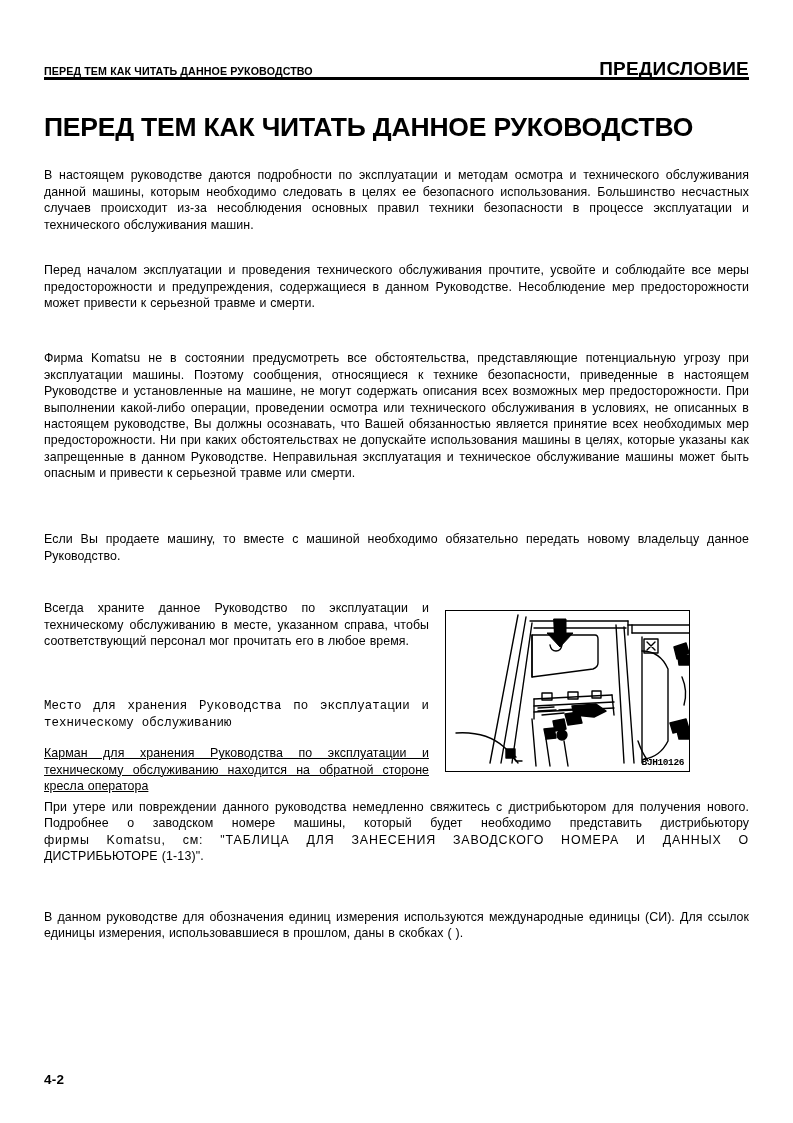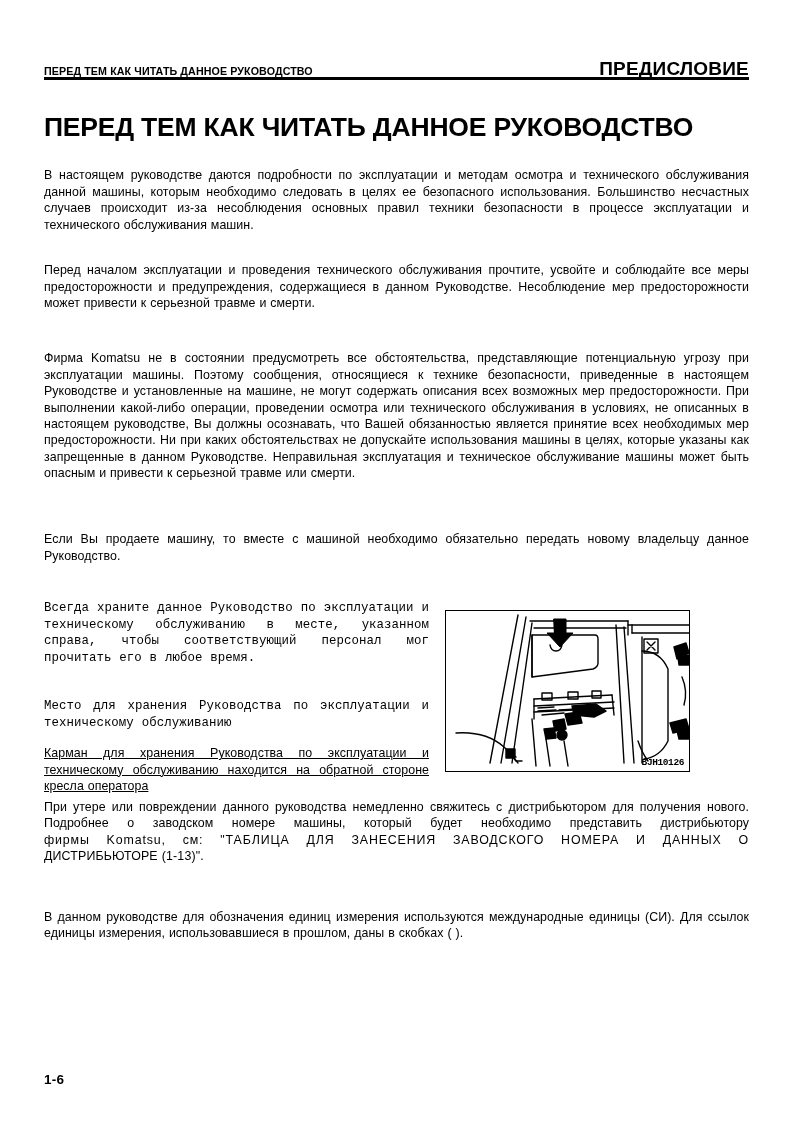--- a/index.html
+++ b/index.html
@@ -76,21 +76,21 @@
     letter-spacing: 0.05px;
     word-spacing: 0.4px;
   }
   .w-full { left: 44px; width: 705px; }
   .w-left { left: 44px; width: 385px; }
 
   .p1  { top: 155px; }
   .p2  { top: 250px; }
   .p3  { top: 338px; }
   .p4  { top: 519px; }
-  .p5  { top: 588px; font-family: Liberation Mono, monospace; }
+  .p5  { top: 588px; }
   .p6  { top: 686px; font-family: Liberation Mono, monospace; }
   .p7  { top: 733px; text-decoration: underline; }
   .p8  { top: 799px; }
   .p9  { top: 893px; margin-top: 16px; }
 
   .p8 .ln3 {
     letter-spacing: 0.85px;
     word-spacing: 1.2px;
   }
   .p8 .ln4 { letter-spacing: 0.15px; }
@@ -240,15 +240,15 @@
 
       <path d="M192 130 Q196 142 202 150"></path>
 
       <g fill="#000" stroke="#000" stroke-width="1">
         <path d="M108 8 L120 8 L120 22 L127 22 L114 36 L101 22 L108 22 Z"></path>
       </g>
     </svg>
     <div class="fig-code">BJH10126</div>
   </div>
 
-  <div class="page-number">1-6</div>
+  <div class="page-number">4-2</div>
 
 </div>
 
 </body></html>

